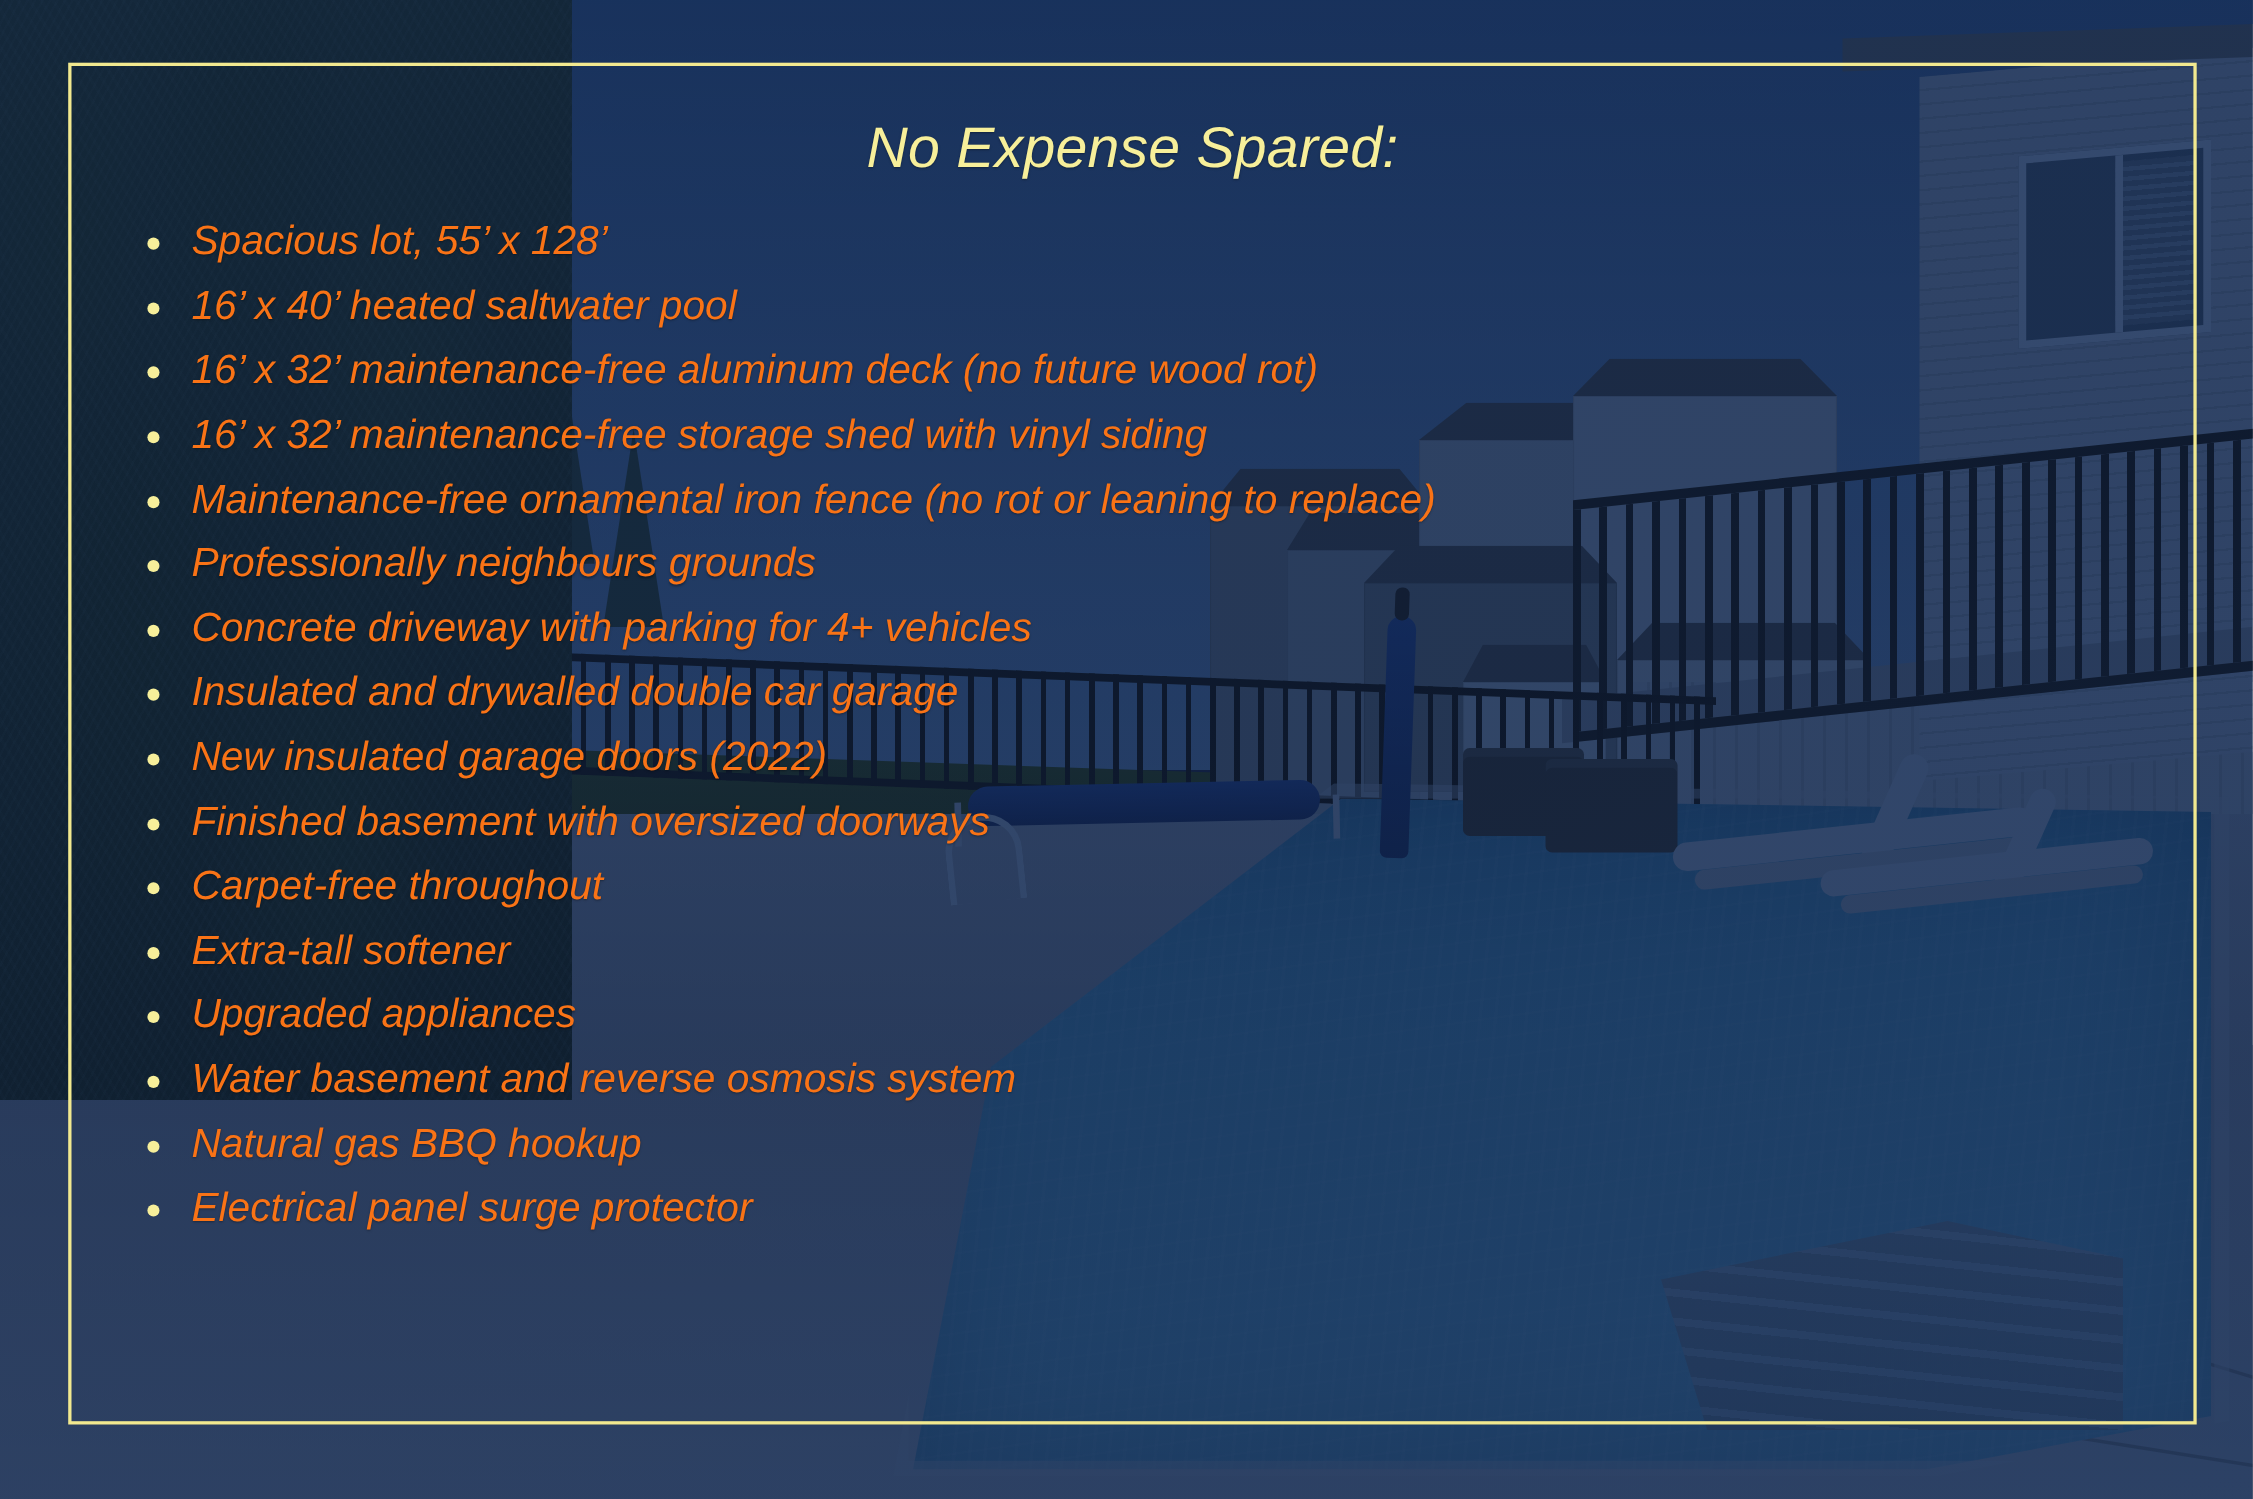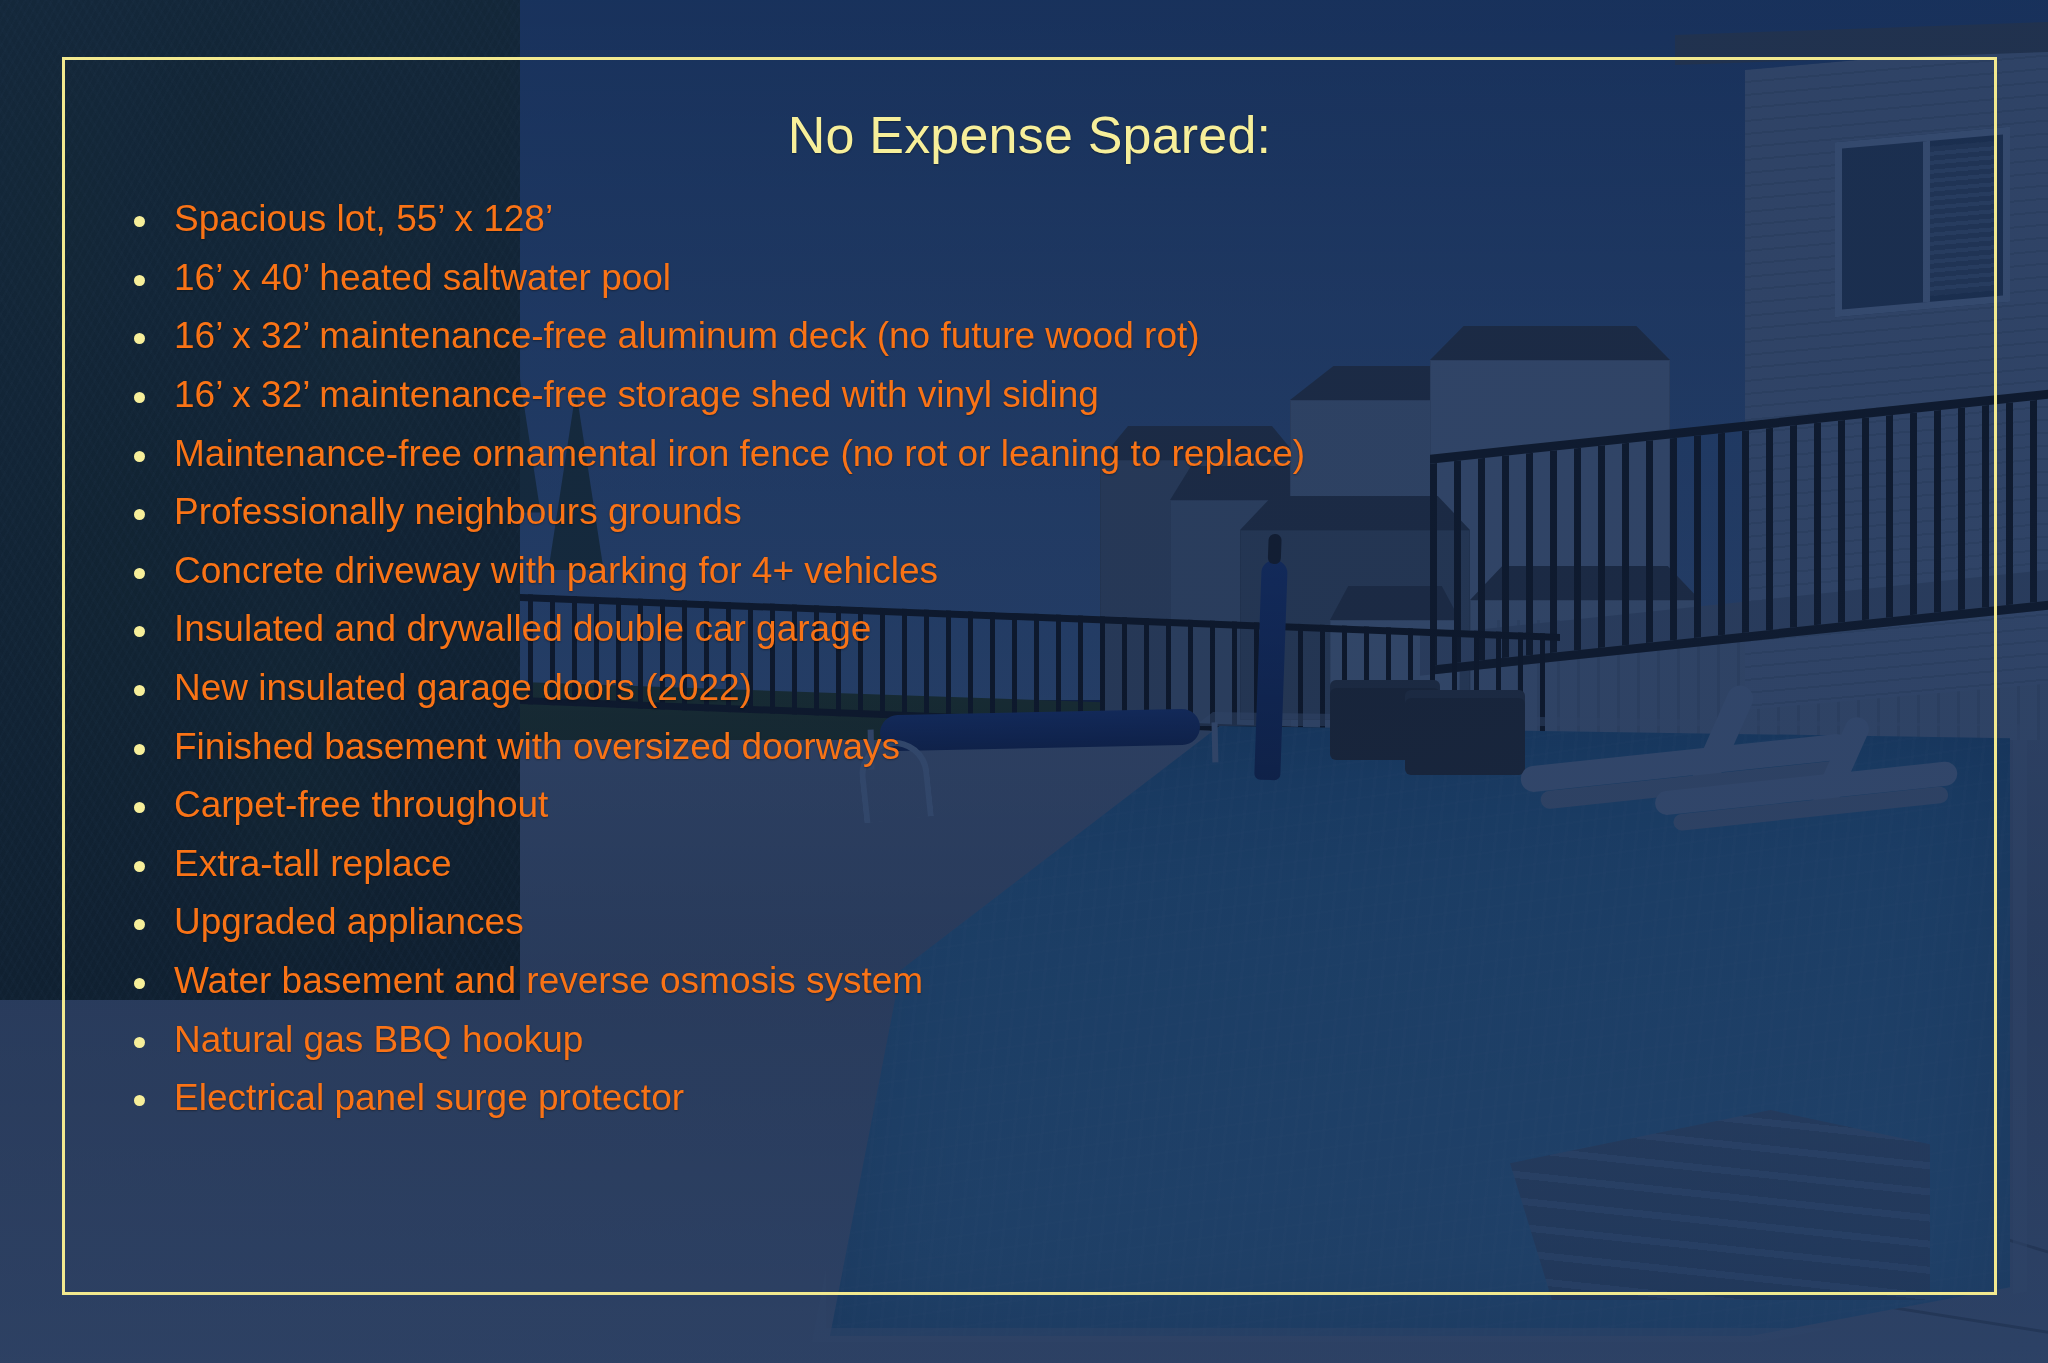--- a/index.html
+++ b/index.html
@@ -11,20 +11,21 @@
     background: #1f2f4d;
     font-family: "Liberation Sans", sans-serif;
   }
 
   .slide {
     position: relative;
     width: 2048px;
     height: 1363px;
     overflow: hidden;
     background: #22375c;
+    font-style: italic;
   }
 
   
   .photo {
     position: absolute;
     inset: 0;
     overflow: hidden;
   }
 
   
@@ -430,21 +431,21 @@
         <li>16’ x 40’ heated saltwater pool</li>
         <li>16’ x 32’ maintenance-free aluminum deck (no future wood rot)</li>
         <li>16’ x 32’ maintenance-free storage shed with vinyl siding</li>
         <li>Maintenance-free ornamental iron fence (no rot or leaning to replace)</li>
         <li>Professionally neighbours grounds</li>
         <li>Concrete driveway with parking for 4+ vehicles</li>
         <li>Insulated and drywalled double car garage</li>
         <li>New insulated garage doors (2022)</li>
         <li>Finished basement with oversized doorways</li>
         <li>Carpet-free throughout</li>
-        <li>Extra-tall replace</li>
+        <li>Extra-tall softener</li>
         <li>Upgraded appliances</li>
         <li>Water basement and reverse osmosis system</li>
         <li>Natural gas BBQ hookup</li>
         <li>Electrical panel surge protector</li>
       </ul>
   </div>
 
 </div>
 
 </body></html>

